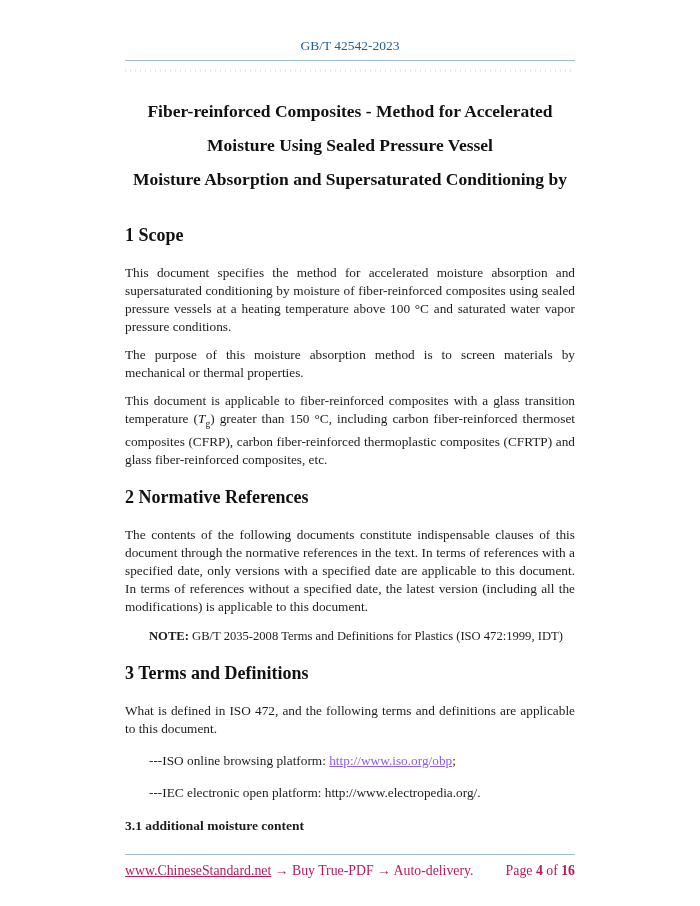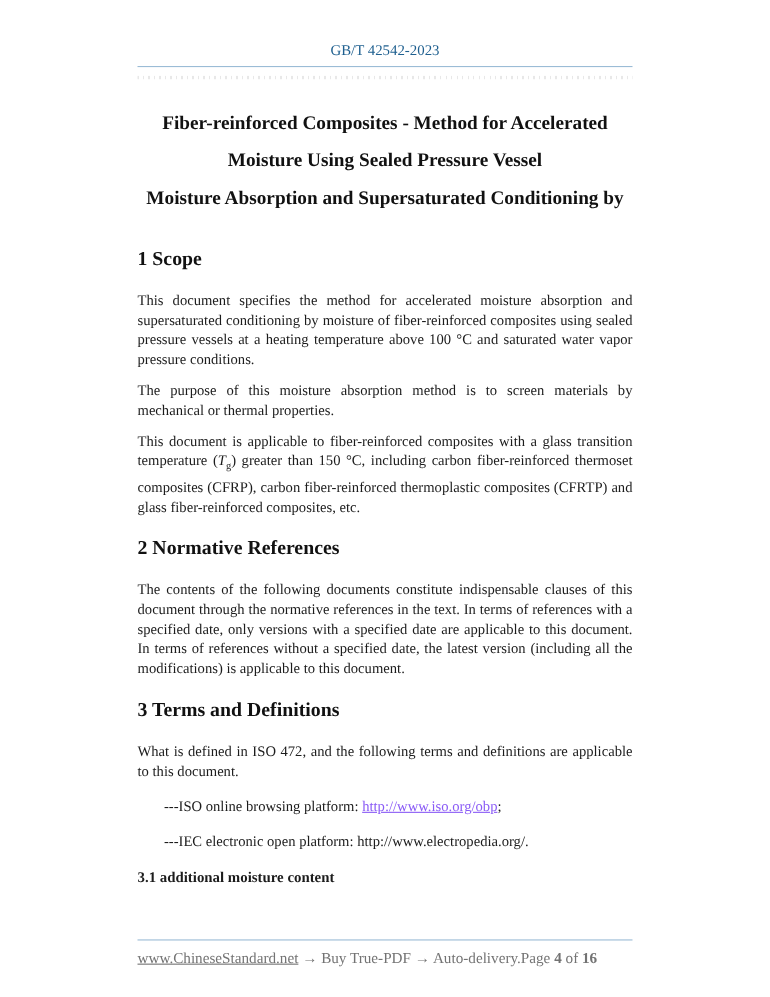--- a/index.html
+++ b/index.html
@@ -98,23 +98,24 @@
   }
   .ftr-rule {
     border: 0;
     border-top: 1px solid #9bbcd6;
     height: 0;
     margin: 0;
   }
   .ftr-row {
     margin-top: 8px;
     display: flex;
+    justify-content: space-between;
     align-items: baseline;
     font-size: 13.8px;
-    color: #737373;
+    color: #be185d;
   }
 </style>
 </head>
 <body>
 
 <div class="page">
 
   <div class="hdr-code">GB/T 42542-2023</div>
   <hr class="hdr-rule">
   <div class="hdr-dots"></div>
@@ -125,20 +126,21 @@
     <div>Moisture Absorption and Supersaturated Conditioning by</div>
   </div>
 
   <h2 class="sec-h" style="margin-top:28px;">1 Scope</h2>
   <p class="body-p">This document specifies the method for accelerated moisture absorption and supersaturated conditioning by moisture of fiber-reinforced composites using sealed pressure vessels at a heating temperature above 100 °C and saturated water vapor pressure conditions.</p>
   <p class="body-p">The purpose of this moisture absorption method is to screen materials by mechanical or thermal properties.</p>
   <p class="body-p"><span>This document is applicable to fiber-reinforced composites with a glass transition temperature (</span><span class="run-italic">T</span><span class="run-sub">g</span><span>) greater than 150 °C, including carbon fiber-reinforced thermoset composites (CFRP), carbon fiber-reinforced thermoplastic composites (CFRTP) and glass fiber-reinforced composites, etc.</span></p>
 
   <h2 class="sec-h">2 Normative References</h2>
   <p class="body-p">The contents of the following documents constitute indispensable clauses of this document through the normative references in the text. In terms of references with a specified date, only versions with a specified date are applicable to this document. In terms of references without a specified date, the latest version (including all the modifications) is applicable to this document.</p>
+  <p class="note-p"><span class="run-bold">NOTE:</span><span> GB/T 2035-2008 Terms and Definitions for Plastics (ISO 472:1999, IDT)</span></p>
 
   <h2 class="sec-h">3 Terms and Definitions</h2>
   <p class="body-p">What is defined in ISO 472, and the following terms and definitions are applicable to this document.</p>
   <p class="indent-p"><span>---ISO online browsing platform: </span><a href="#" class="run-link">http://www.iso.org/obp</a><span>;</span></p>
   <p class="indent-p"><span>---IEC electronic open platform: http://www.electropedia.org/.</span></p>
   <p class="sub-h">3.1 additional moisture content</p>
 
   <div class="footer">
     <hr class="ftr-rule">
     <div class="ftr-row">

